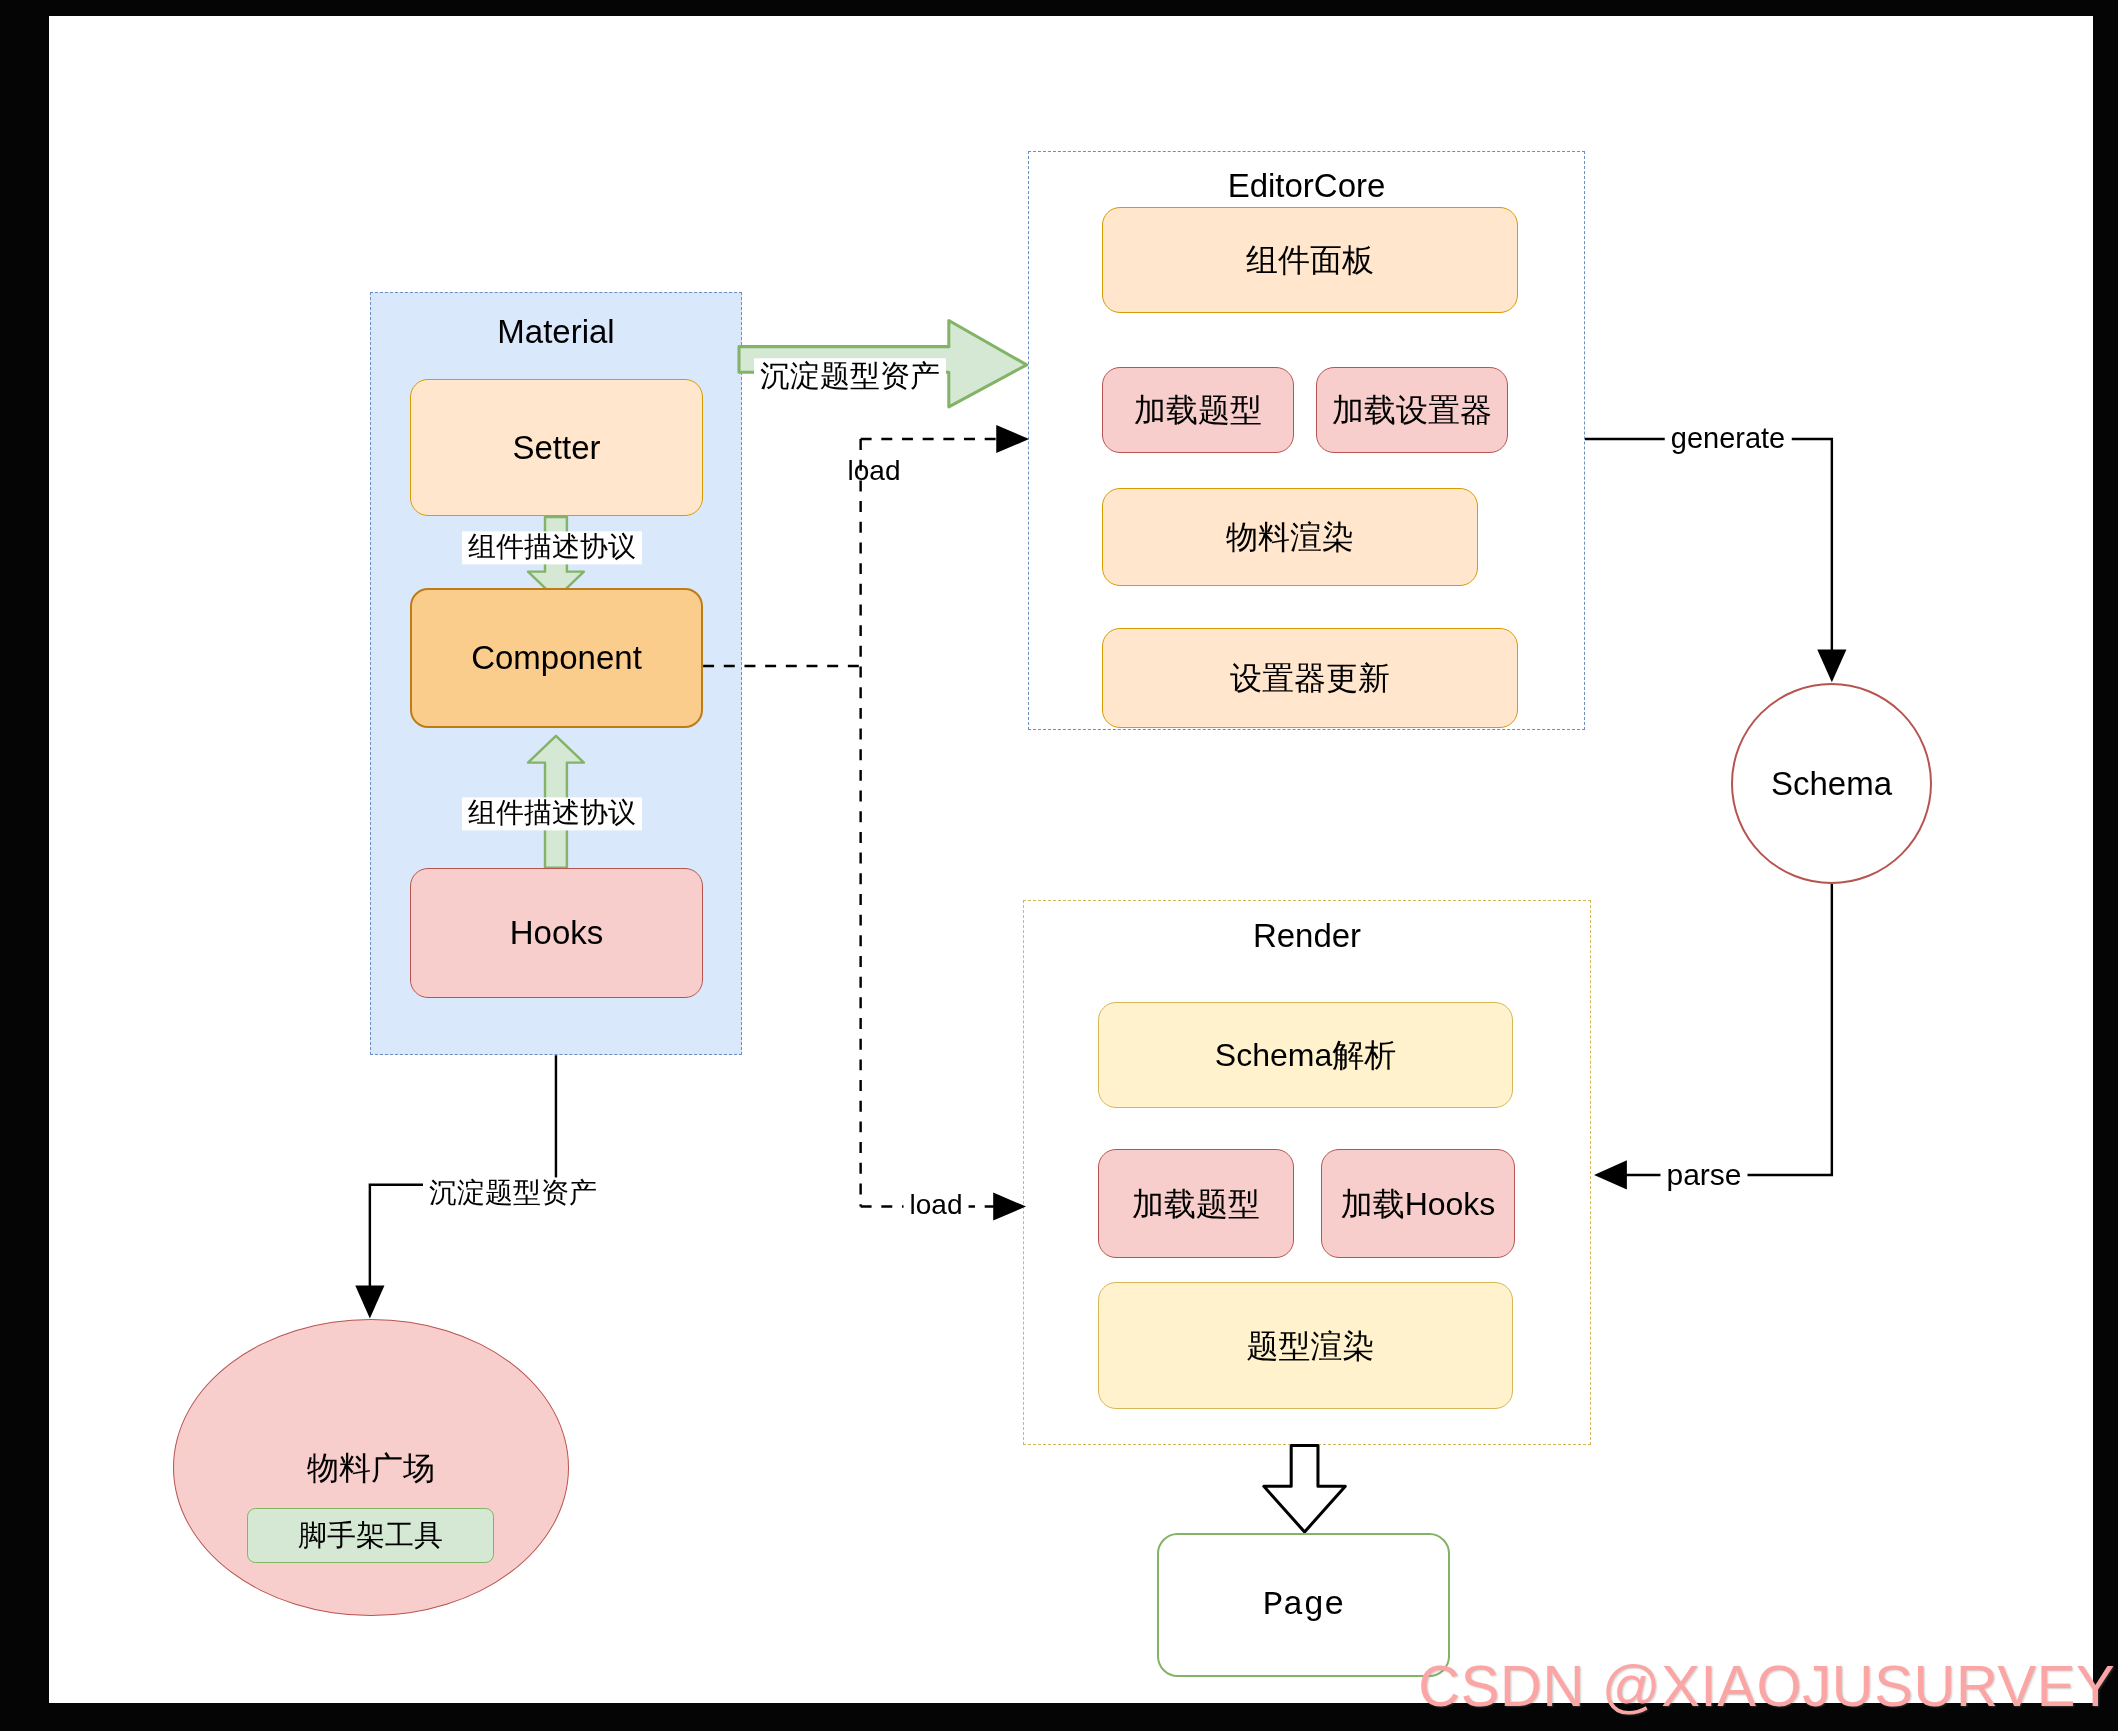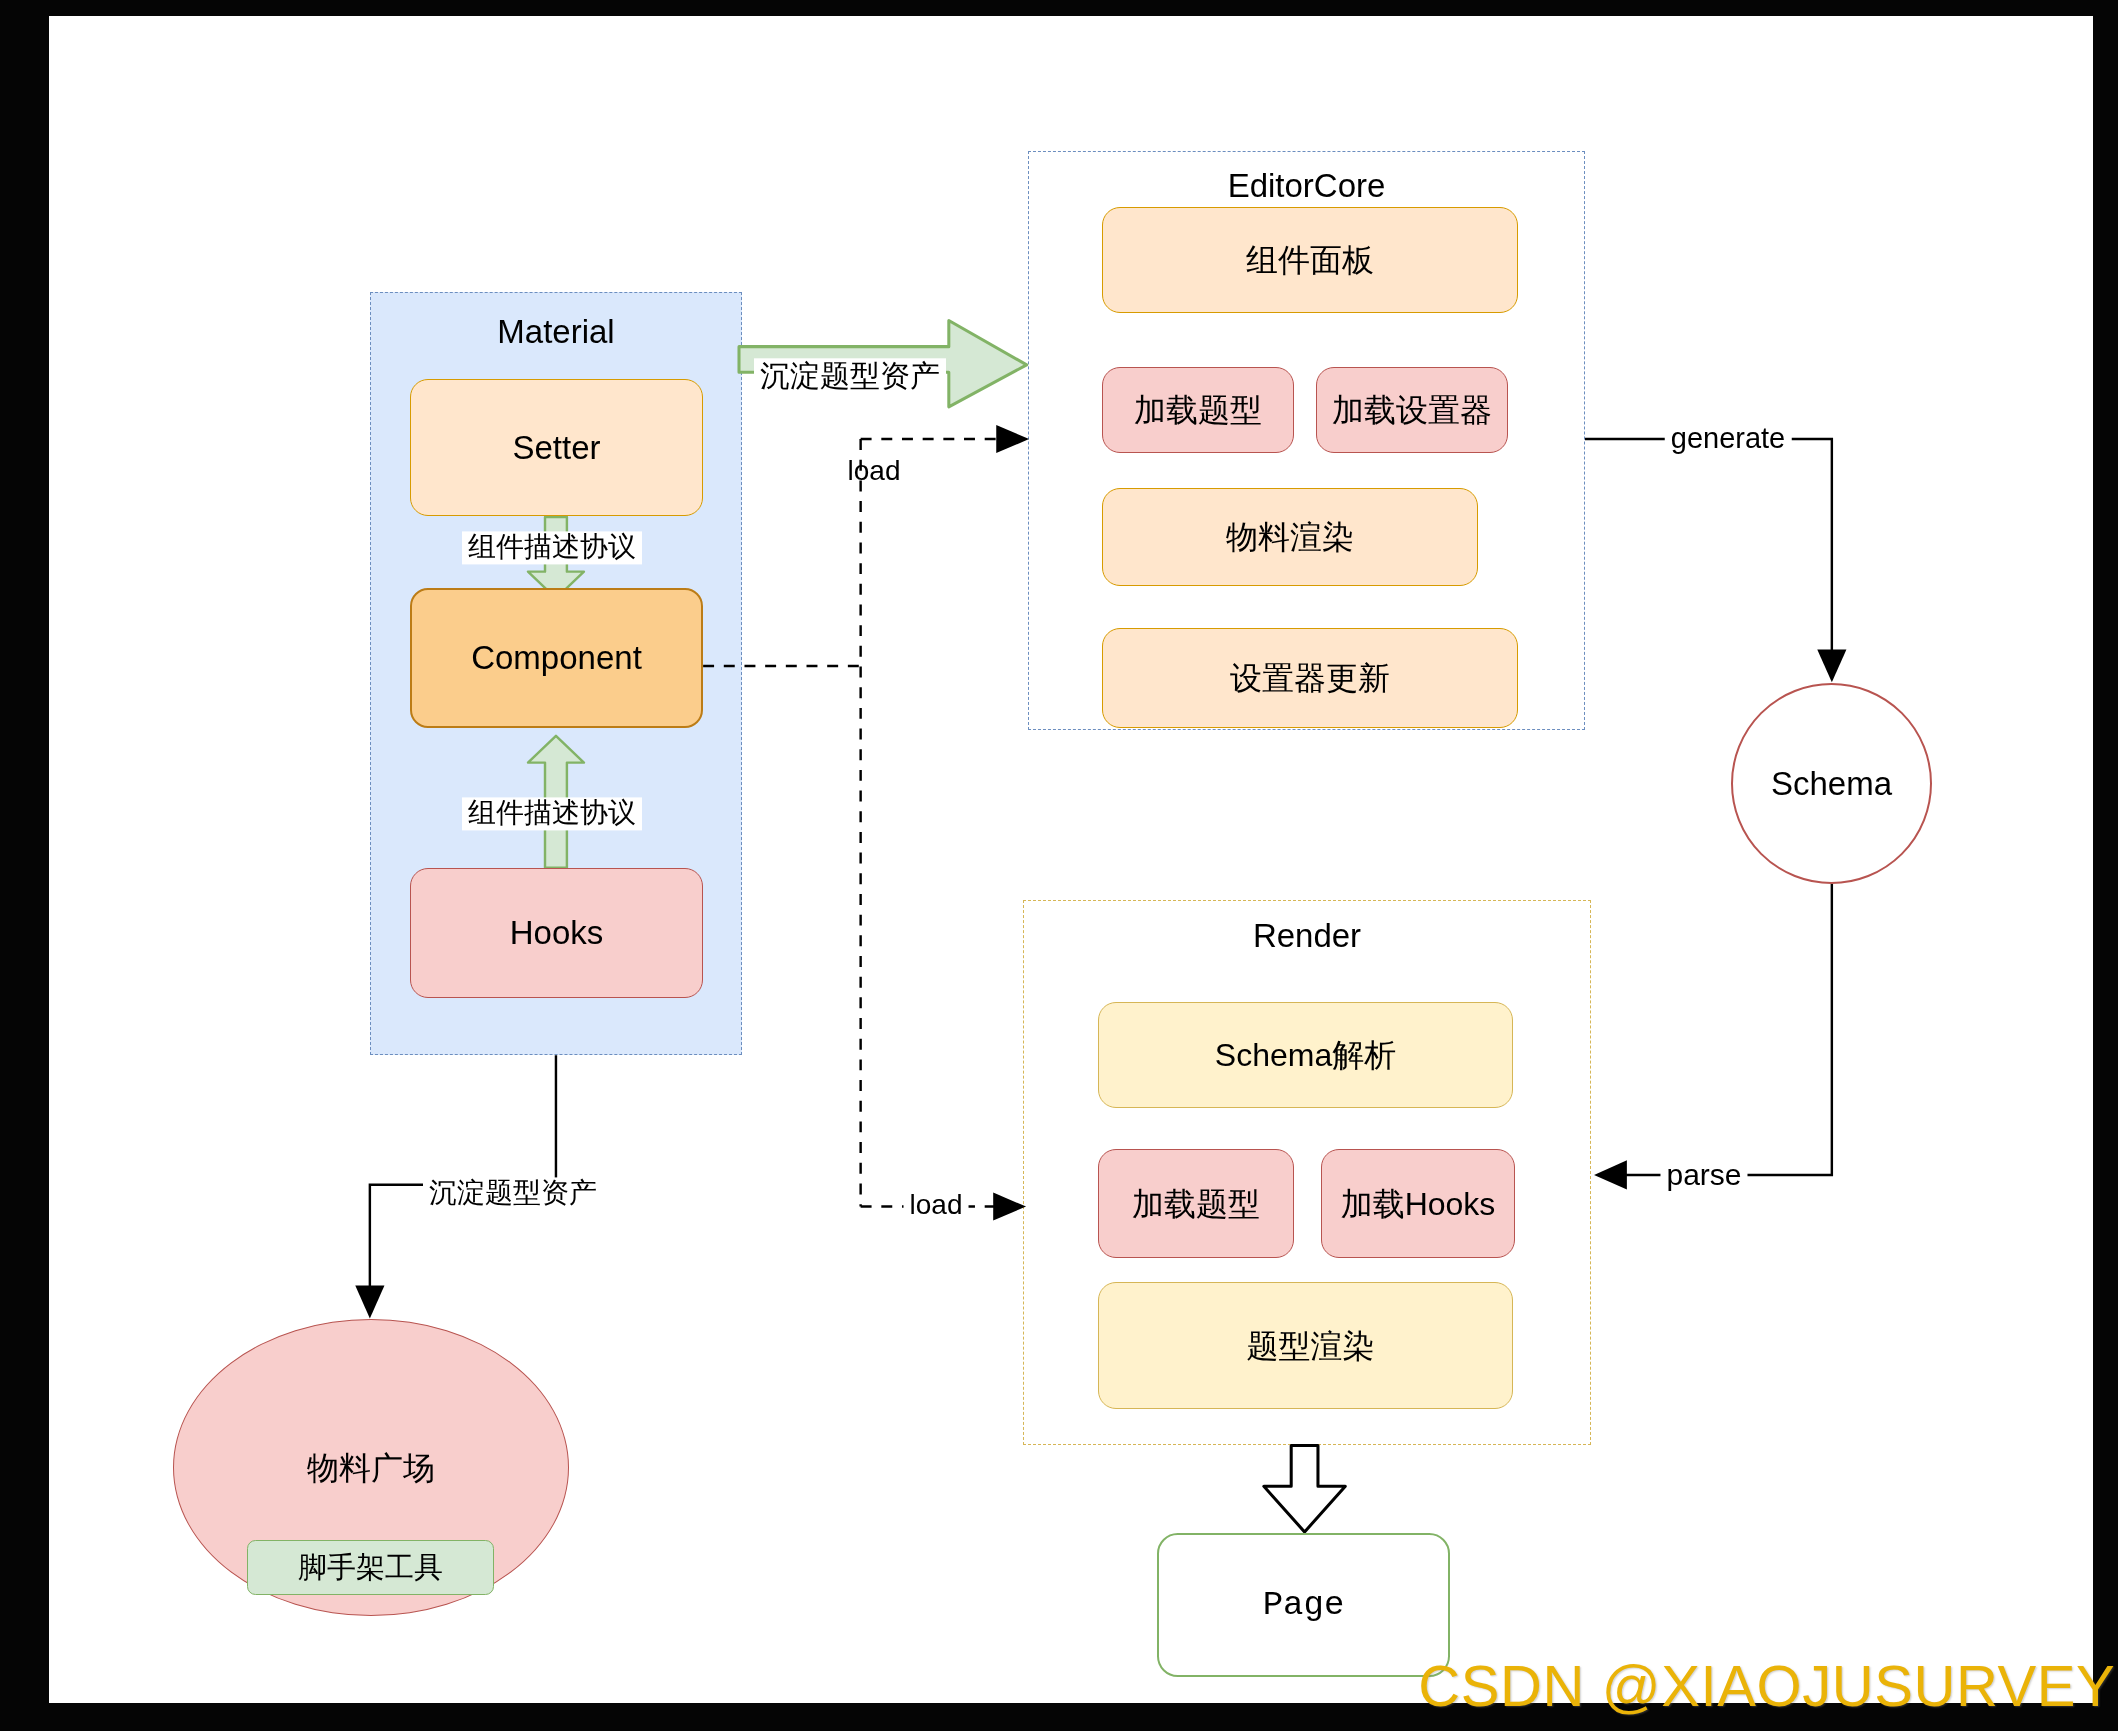--- a/index.html
+++ b/index.html
@@ -21,21 +21,21 @@
   .pink{background:#f8cecc;border:1.8px solid #b85450;border-radius:18px;}
   .yellow{background:#fff2cc;border:1.8px solid #d6b656;border-radius:18px;}
   .greenbox{background:#d5e8d4;border:1.8px solid #82b366;border-radius:8.5px;}
   .whitebox{background:#fff;border:2.4px solid #82b366;border-radius:20.7px;font-family:Liberation Mono, monospace;}
   .ellipse{border-radius:50%;}
   .fs52{font-size:32px;} .fs54{font-size:33px;} .fs56{font-size:34px;} .fs48{font-size:29px;}
   
   .edge-label{position:absolute;transform:translate(-50%,-50%);font-size:28px;white-space:nowrap;
               line-height:1.1;}
   .wbg{background:#ffffff;padding:1.2px 6px;}
-  .watermark{position:absolute;right:3.6px;top:1652px;font-size:58px;color:#eab308;
+  .watermark{position:absolute;right:3.6px;top:1652px;font-size:58px;color:#fca5a5;
              text-shadow:1.2px 1.2px 1.8px rgba(120,120,120,.35);letter-spacing:0.6px;white-space:nowrap;}
 </style>
 </head>
 <body>
 
 <div id="stage">
   <div class="canvas"></div>
 
   <div class="grp material-grp"></div>
   <div class="grp editorcore-grp"></div>
@@ -114,21 +114,21 @@
   <div class="node ellipse fs54" style="left:1731px;top:683px;width:201px;height:201px;background:#fff;border:2.4px solid #b85450;">
       <span>Schema</span>
     </div>
 
   <div class="node whitebox fs56" style="left:1157px;top:1533px;width:293px;height:144px;">
       <span>Page</span>
     </div>
 
   <div class="grp ellipse" style="left:173px;top:1319px;width:396px;height:297px;background:#f8cecc;border:1.8px solid #b85450;"></div>
   <div class="grp-title fs52" style="left:173px;top:1447px;width:396px;font-size:32px;">物料广场</div>
-  <div class="node greenbox fs48" style="left:247px;top:1540px;width:247px;height:55px;justify-content:center;">
+  <div class="node greenbox fs48" style="left:247px;top:1508px;width:247px;height:55px;justify-content:center;">
       <span>脚手架工具</span>
     </div>
 
   <div class="edge-label wbg" style="left:850px;top:376px;font-size:30px;">沉淀题型资产</div>
   <div class="edge-label wbg" style="left:552px;top:548px;">组件描述协议</div>
   <div class="edge-label wbg" style="left:552px;top:814px;">组件描述协议</div>
   <div class="edge-label" style="left:874px;top:471px;">load</div>
   <div class="edge-label wbg" style="left:936px;top:1206px;">load</div>
   <div class="edge-label wbg" style="left:1728px;top:439px;font-size:29px;">generate</div>
   <div class="edge-label wbg" style="left:1704px;top:1175px;font-size:30px;">parse</div>

